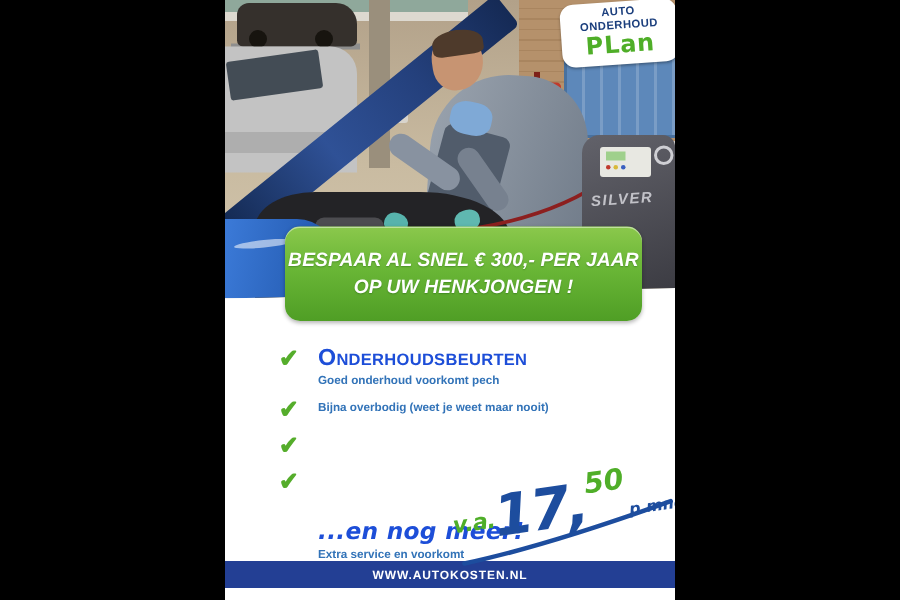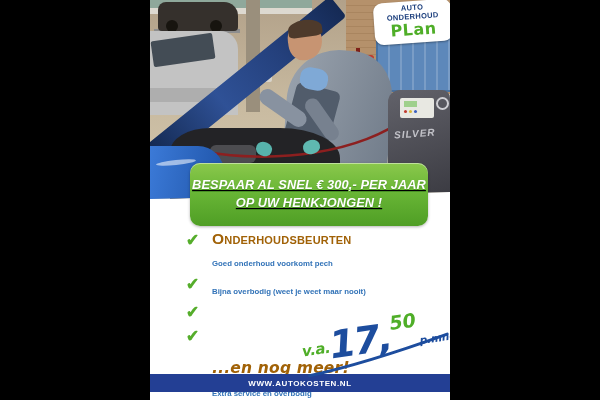--- a/index.html
+++ b/index.html
@@ -74,45 +74,44 @@
   
   .logo{
     position:absolute;left:224px;top:1px;width:78px;height:42px;background:#fff;
     border-radius:9px;transform:rotate(-4deg);z-index:6;text-align:center;
     padding-top:3px;box-sizing:border-box;box-shadow:0 1px 2px rgba(0,0,0,.35);
   }
   .logo .l1,.logo .l2{font:700 7.5px "Liberation Sans",sans-serif;color:#1c3f7d;letter-spacing:.3px;line-height:8.5px;}
   .logo .l3{font:900 16px "DejaVu Sans",sans-serif;color:#4fae28;line-height:18px;letter-spacing:.5px;}
   
   .banner{
-    position:absolute;left:40px;top:163px;width:238px;height:63px;z-index:5;
+    position:absolute;left:40px;top:151px;width:238px;height:63px;z-index:5;
     border-radius:10px;box-sizing:border-box;padding-top:13px;text-align:center;
     background:linear-gradient(180deg,#8bc84c 0%,#69b636 45%,#4f9e25 100%);
     box-shadow:inset 0 1px 0 rgba(255,255,255,.45), 0 1px 3px rgba(0,0,0,.3);
-    text-decoration:underline;
   }
   .banner div{
     font:italic 700 12.8px "Liberation Sans",sans-serif;color:#fff;line-height:18px;
     text-shadow:0 1px 1px rgba(0,60,0,.3);letter-spacing:.1px;
   }
   
   .list{position:absolute;left:36px;top:231px;width:250px;}
   .item{display:flex;align-items:flex-start;margin-bottom:6px;}
   .check{
     width:26px;flex:0 0 26px;font-size:16px;line-height:18px;color:#55ad2b;
     font-weight:700;transform:rotate(-3deg);
   }
   .item .txt{flex:1;}
   .title{
     font:700 15.5px "Liberation Sans",sans-serif;font-variant:small-caps;
-    color:#a16207;line-height:16px;letter-spacing:.2px;
+    color:#1d4ed8;line-height:16px;letter-spacing:.2px;
   }
   .title.caps{font-variant:normal;}
   .title.marker{font:italic 700 15.5px "DejaVu Sans",sans-serif;font-variant:normal;margin-top:32px;}
-  .sub{font:700 7.8px "Liberation Sans",sans-serif;color:#3273b8;line-height:10px;margin-top:12px;}
+  .sub{font:700 7.8px "Liberation Sans",sans-serif;color:#3273b8;line-height:10px;margin-top:2px;}
   
   .price{
     position:absolute;left:152px;top:314px;width:150px;height:62px;z-index:4;
     transform:rotate(-8deg);white-space:nowrap;
   }
   .price .va{font:italic 900 15px "DejaVu Sans",sans-serif;color:#4fae28;vertical-align:6px;letter-spacing:-.5px;}
   .price .amt{font:italic 900 38px "DejaVu Sans",sans-serif;color:#1d4d9e;letter-spacing:-2px;}
   .price .cents{font:italic 900 19px "DejaVu Sans",sans-serif;color:#4fae28;vertical-align:20px;margin-left:1px;}
   .price .per{font:italic 700 10.5px "DejaVu Sans",sans-serif;color:#1d4d9e;vertical-align:2px;margin-left:1px;}
   .price svg{position:absolute;left:0;top:0;}
@@ -202,21 +201,21 @@
     </div>
     <div class="item">
       <span class="check">✔</span>
       <div class="txt">
       </div>
     </div>
     <div class="item">
       <span class="check">✔</span>
       <div class="txt">
         <div class="title marker">...en nog meer!</div>
-        <div class="sub">Extra service en overbodig</div>
+        <div class="sub">Extra service en voorkomt</div>
       </div>
     </div>
   </div>
 
   <div class="price">
     <svg width="150" height="62" viewBox="0 0 150 62">
       <path d="M4,52 Q 60,48 146,30" fill="none" stroke="#1d4d9e" stroke-width="3" stroke-linecap="round"></path>
     </svg>
     <span class="va">v.a.</span><span class="amt">17,</span><span class="cents">50</span><span class="per">p.mnd</span>
   </div>

